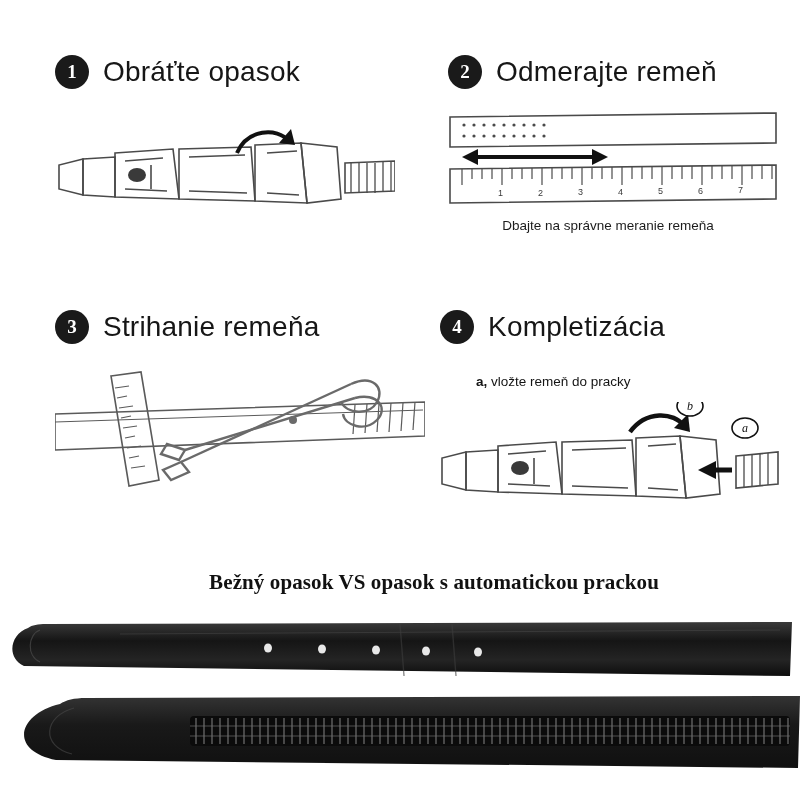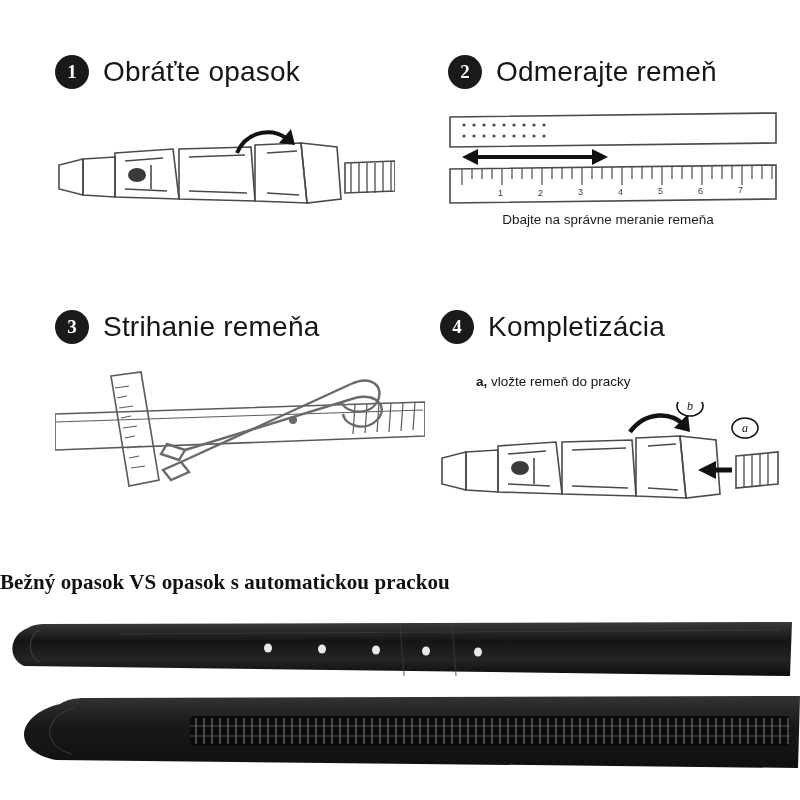--- a/index.html
+++ b/index.html
@@ -71,21 +71,21 @@
   .sub-line b {
     font-weight: bold;
   }
 
   
   .compare-title {
     position: absolute;
     left: 0;
     top: 570px;
     width: 659px;
-    text-align: left;
+    text-align: right;
     font-family: "Liberation Serif", serif;
     font-weight: bold;
     font-size: 21px;
     color: #111;
     letter-spacing: 0.1px;
   }
 
   .belt-wrap {
     position: absolute;
     left: 0;
@@ -223,21 +223,21 @@
           </g>
         </g>
 
         <g>
           <path d="M26 54 L148 54" stroke="#111" stroke-width="4"></path>
           <path d="M14 54 L30 46 L30 62 Z" fill="#111"></path>
           <path d="M160 54 L144 46 L144 62 Z" fill="#111"></path>
         </g>
       </svg>
     </div>
-    <div class="caption" style="margin-top:0; width:320px;">Dbajte na správne meranie remeňa</div>
+    <div class="caption" style="margin-top:6px; width:320px;">Dbajte na správne meranie remeňa</div>
   </div>
 
   <div class="step" style="left:55px; top:310px; width:370px;">
     <div class="step-head">
       <div class="badge">3</div>
       <div class="step-title">Strihanie remeňa</div>
     </div>
     <div class="step-art" style="margin-top:14px;">
       <svg width="370" height="160" viewBox="0 0 370 160" fill="none">
         <g stroke="#5a5a5a" stroke-width="1.6" fill="none">

